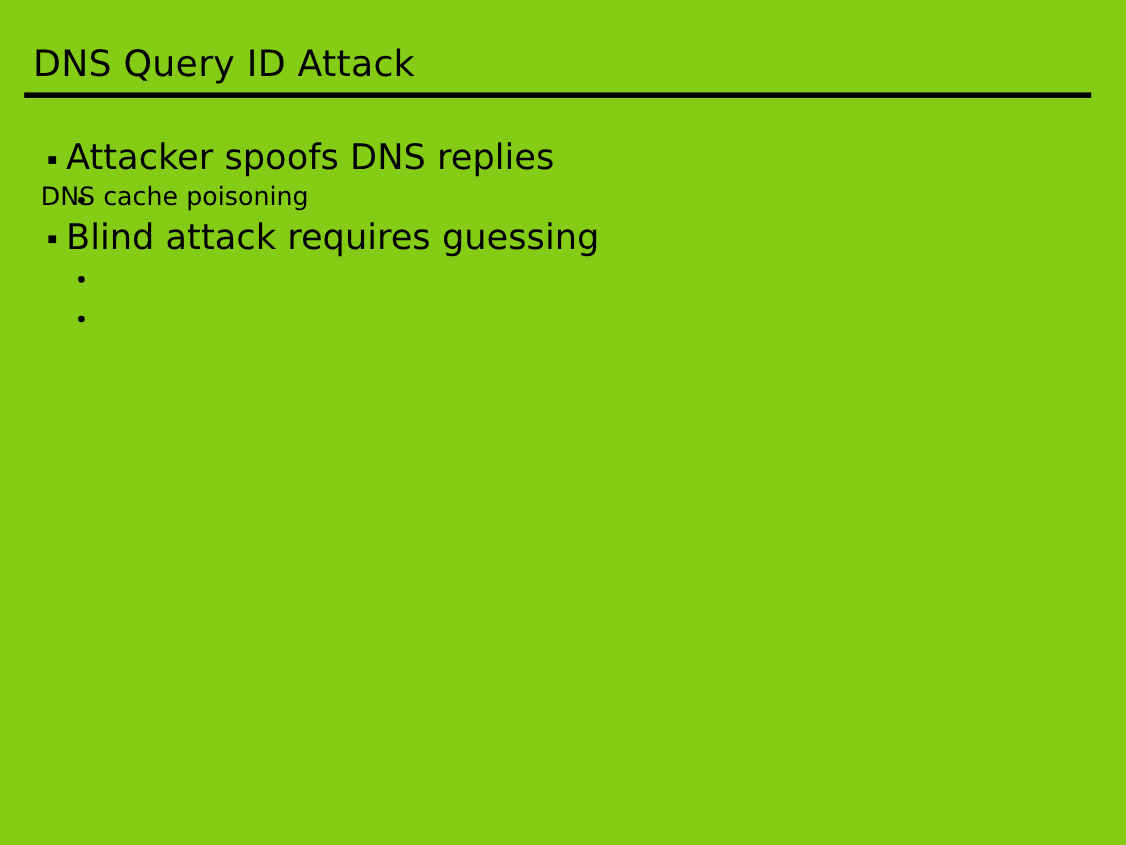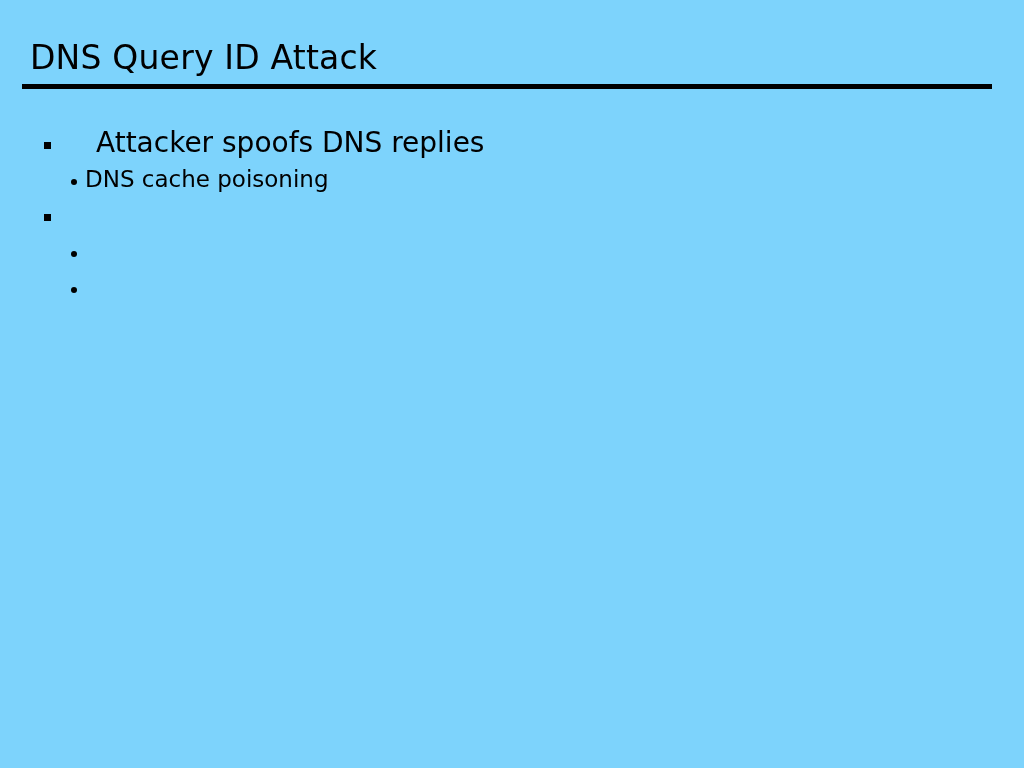--- a/index.html
+++ b/index.html
@@ -10,21 +10,21 @@
     width: 1024px;
     height: 768px;
     background: #f7fbf8;
     font-family: "DejaVu Sans", sans-serif;
     overflow: hidden;
   }
   .slide {
     position: relative;
     width: 1024px;
     height: 768px;
-    background: #7dd3fc;
+    background: #84cc16;
   }
   .slide-title {
     position: absolute;
     left: 30px;
     top: 38px;
     font-family: "DejaVu Sans", sans-serif;
     font-size: 33px;
     line-height: 40px;
     color: #000000;
     letter-spacing: 0.2px;
@@ -45,26 +45,26 @@
     width: 1024px;
   }
   .bullet-line {
     position: relative;
     display: block;
     height: 36px;
     color: #000000;
     white-space: nowrap;
   }
   .bullet-line.level-1 {
-    padding-left: 96px;
-    font-size: 28px;
+    padding-left: 60px;
+    font-size: 32px;
     line-height: 34px;
   }
   .bullet-line.level-2 {
-    padding-left: 85px;
+    padding-left: 37px;
     font-size: 23px;
     line-height: 34px;
   }
   .marker {
     position: absolute;
     display: block;
     background: #000000;
   }
   .level-1 > .marker {
     left: 44px;
@@ -101,20 +101,21 @@
       <span class="bullet-text">Attacker spoofs DNS replies</span>
     </div>
 
     <div class="bullet-line level-2">
       <span class="marker"></span>
       <span class="bullet-text">DNS cache poisoning</span>
     </div>
 
     <div class="bullet-line level-1">
       <span class="marker"></span>
+      <span class="bullet-text">Blind attack requires guessing</span>
     </div>
 
     <div class="bullet-line level-2">
       <span class="marker"></span>
     </div>
 
     <div class="bullet-line level-2">
       <span class="marker"></span>
     </div>
 

